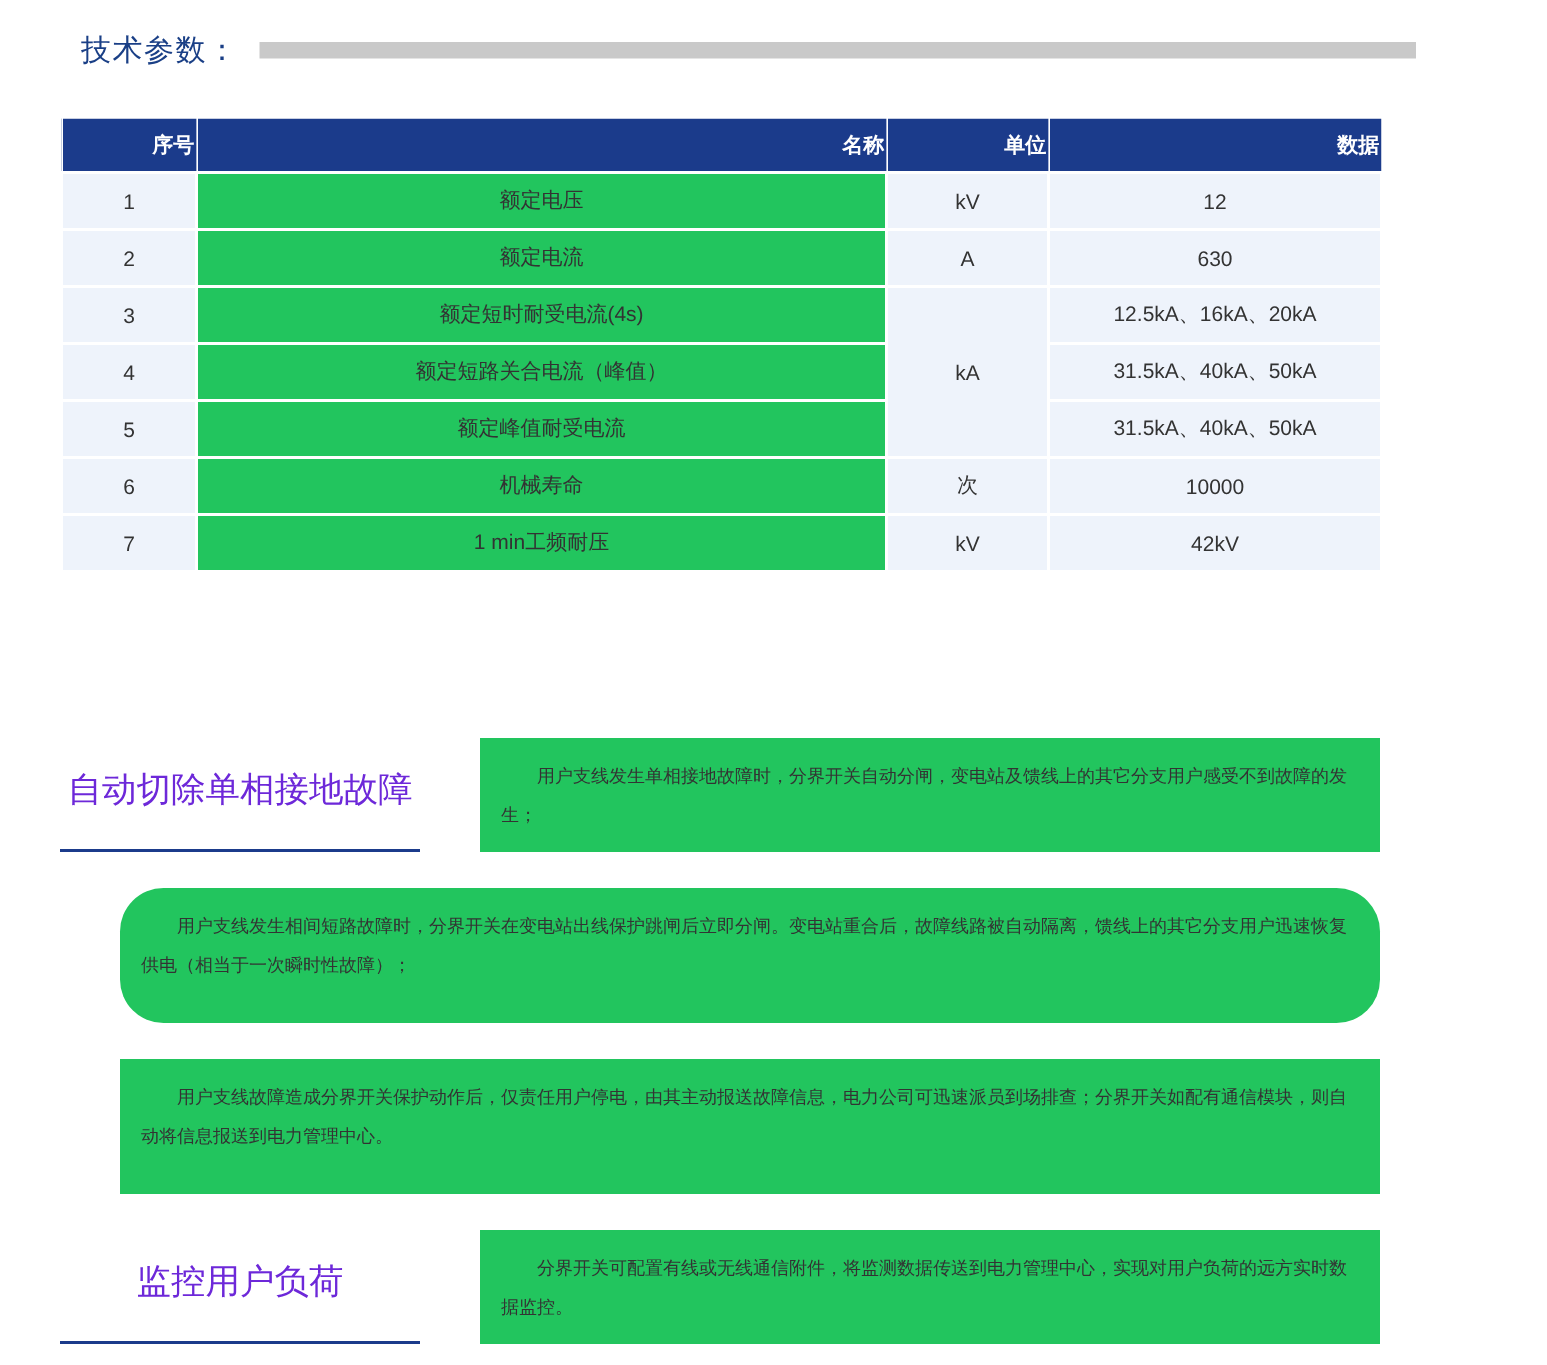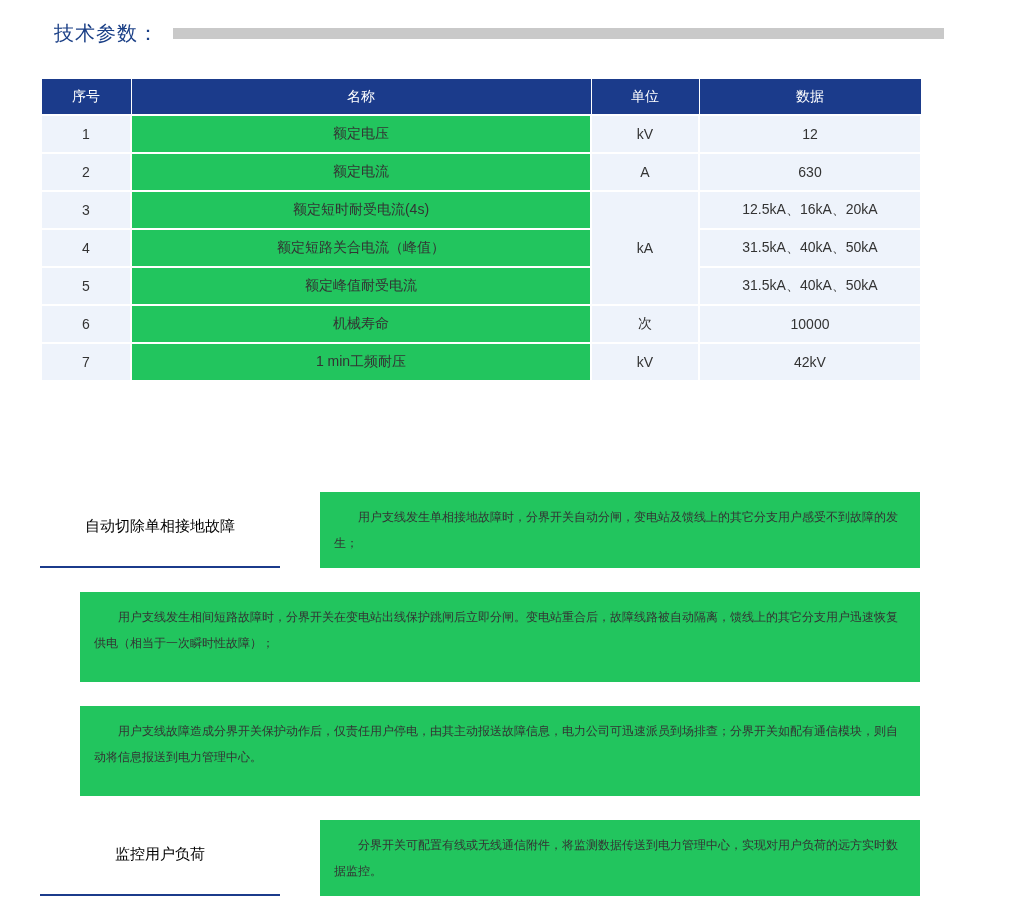--- a/index.html
+++ b/index.html
@@ -59,24 +59,25 @@
     position: absolute;
     left: 40px;
     top: 78px;
     width: 880px;
     border-collapse: collapse;
     table-layout: fixed;
   }
   .spec-table th {
     background: #1b3b8b;
     color: #ffffff;
-    font-weight: normal;
+    font-weight: bold;
     font-size: 14px;
     height: 33px;
     border: 1px solid #ffffff;
+    text-align: right;
   }
   .spec-table td {
     background: #eef3fb;
     border: 2px solid #ffffff;
     height: 34px;
     font-size: 14px;
     text-align: center;
     color: #333333;
   }
   .spec-table td.name-cell {
@@ -98,39 +99,39 @@
     display: flex;
     align-items: stretch;
     margin-bottom: 24px;
   }
   .feature-label {
     width: 240px;
     flex: 0 0 240px;
     display: flex;
     align-items: center;
     justify-content: center;
-    font-size: 15px;
-    color: #000000;
+    font-size: 23px;
+    color: #6d28d9;
     border-bottom: 2px solid #1b3b8b;
     padding-bottom: 6px;
     box-sizing: border-box;
   }
   .feature-desc {
     flex: 1 1 auto;
     margin-left: 40px;
     background: #22c55e;
     font-size: 12px;
     line-height: 26px;
     color: #333333;
     padding: 12px 16px 12px 14px;
     text-indent: 2em;
     box-sizing: border-box;
   }
   .feature-row.r1 .feature-desc { min-height: 70px; }
-  .feature-row.r2 .feature-desc { min-height: 90px; }
+  .feature-row.r2 .feature-desc { min-height: 90px; border-radius: 29px; }
   .feature-row.r3 .feature-desc { min-height: 90px; }
   .feature-row.r4 .feature-desc { min-height: 70px; }
 </style>
 </head>
 <body>
 
 <div class="page">
 
   <div class="section-head" id="tech-head">
     <span class="title">技术参数：</span>

